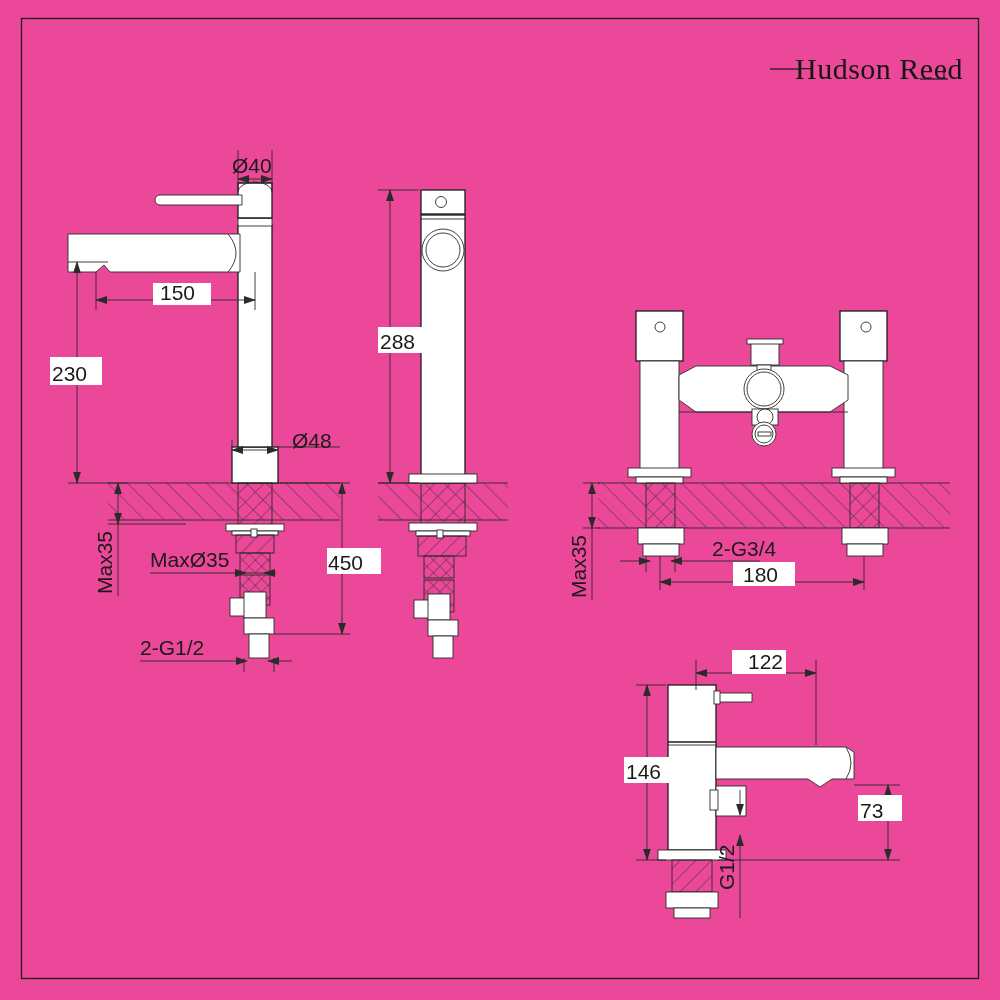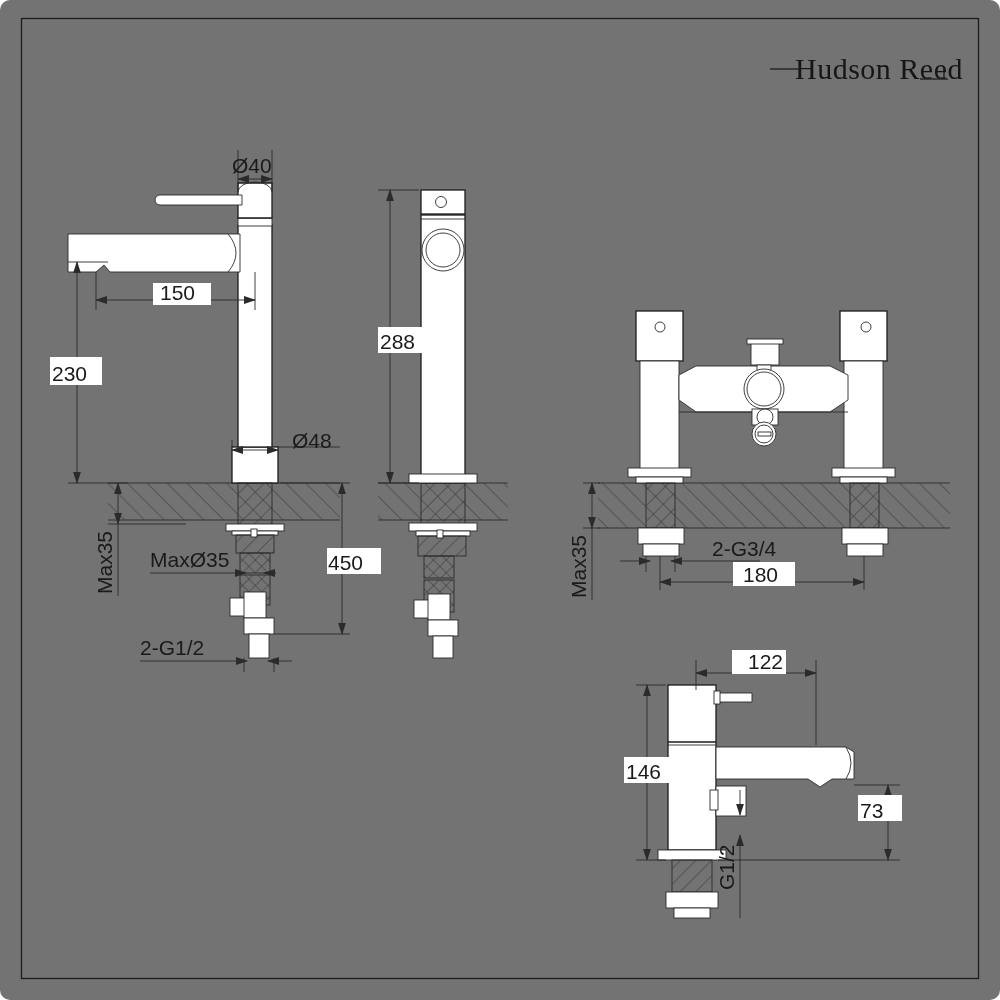--- a/index.html
+++ b/index.html
@@ -10,22 +10,21 @@
   body {
     width: 1000px;
     height: 1000px;
     overflow: hidden;
     font-family: "Liberation Sans", sans-serif;
   }
   #sheet {
     position: relative;
     width: 1000px;
     height: 1000px;
-    background: #737373;
-    border-radius: 10px;
+    background: #ec4899;
   }
   #drawing {
     position: absolute;
     left: 0;
     top: 0;
   }
   .dimtext {
     font-family: "Liberation Sans", sans-serif;
     font-size: 21px;
     fill: #1a1a1a;

